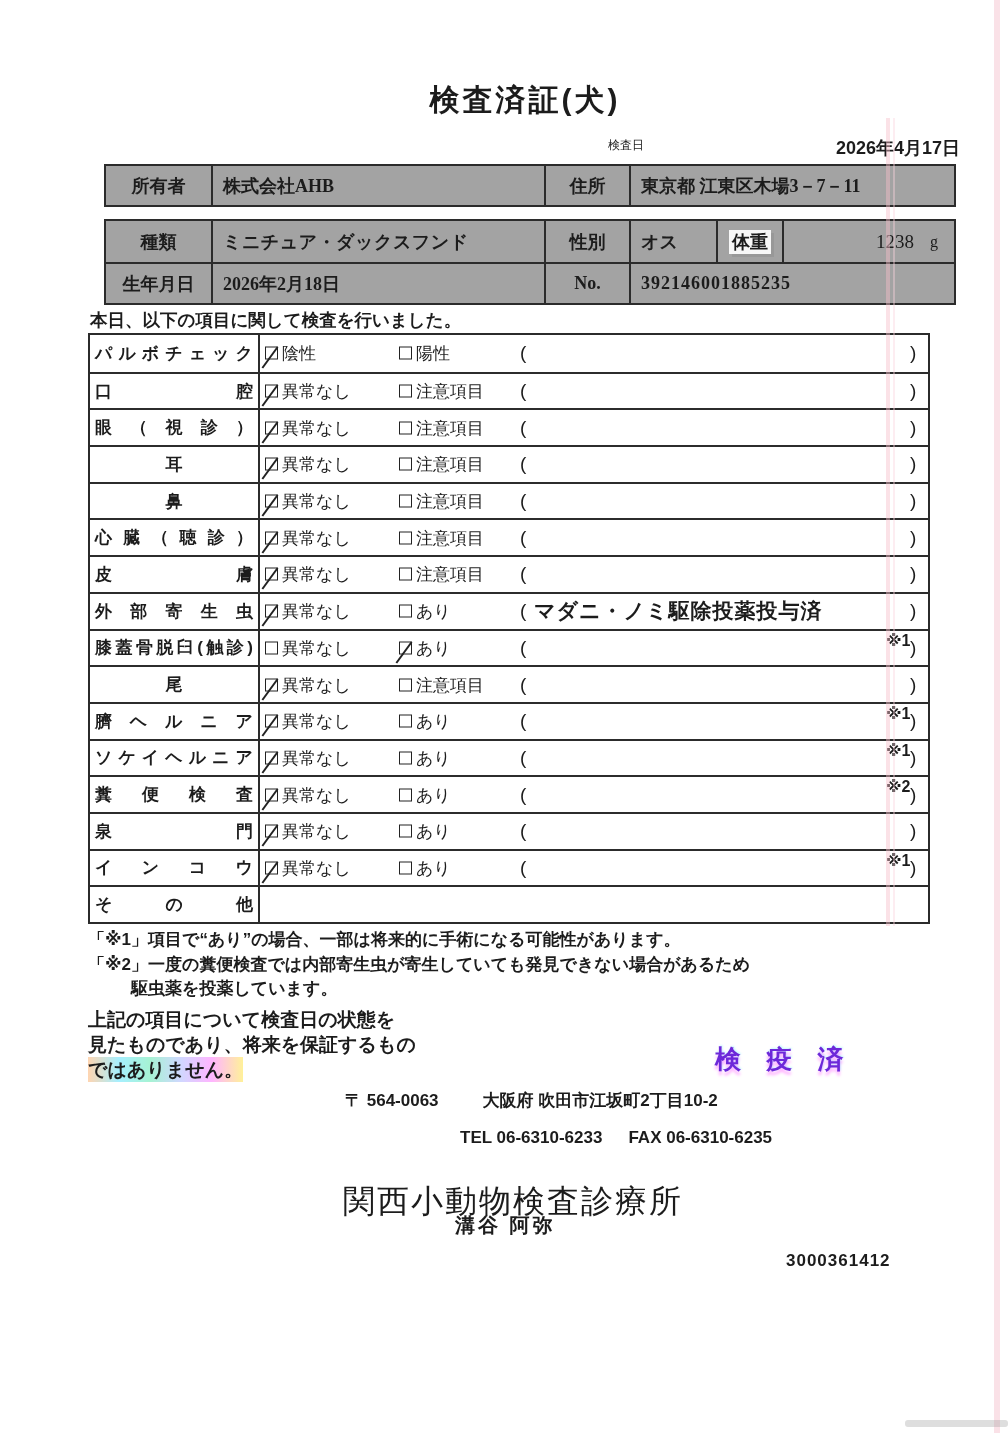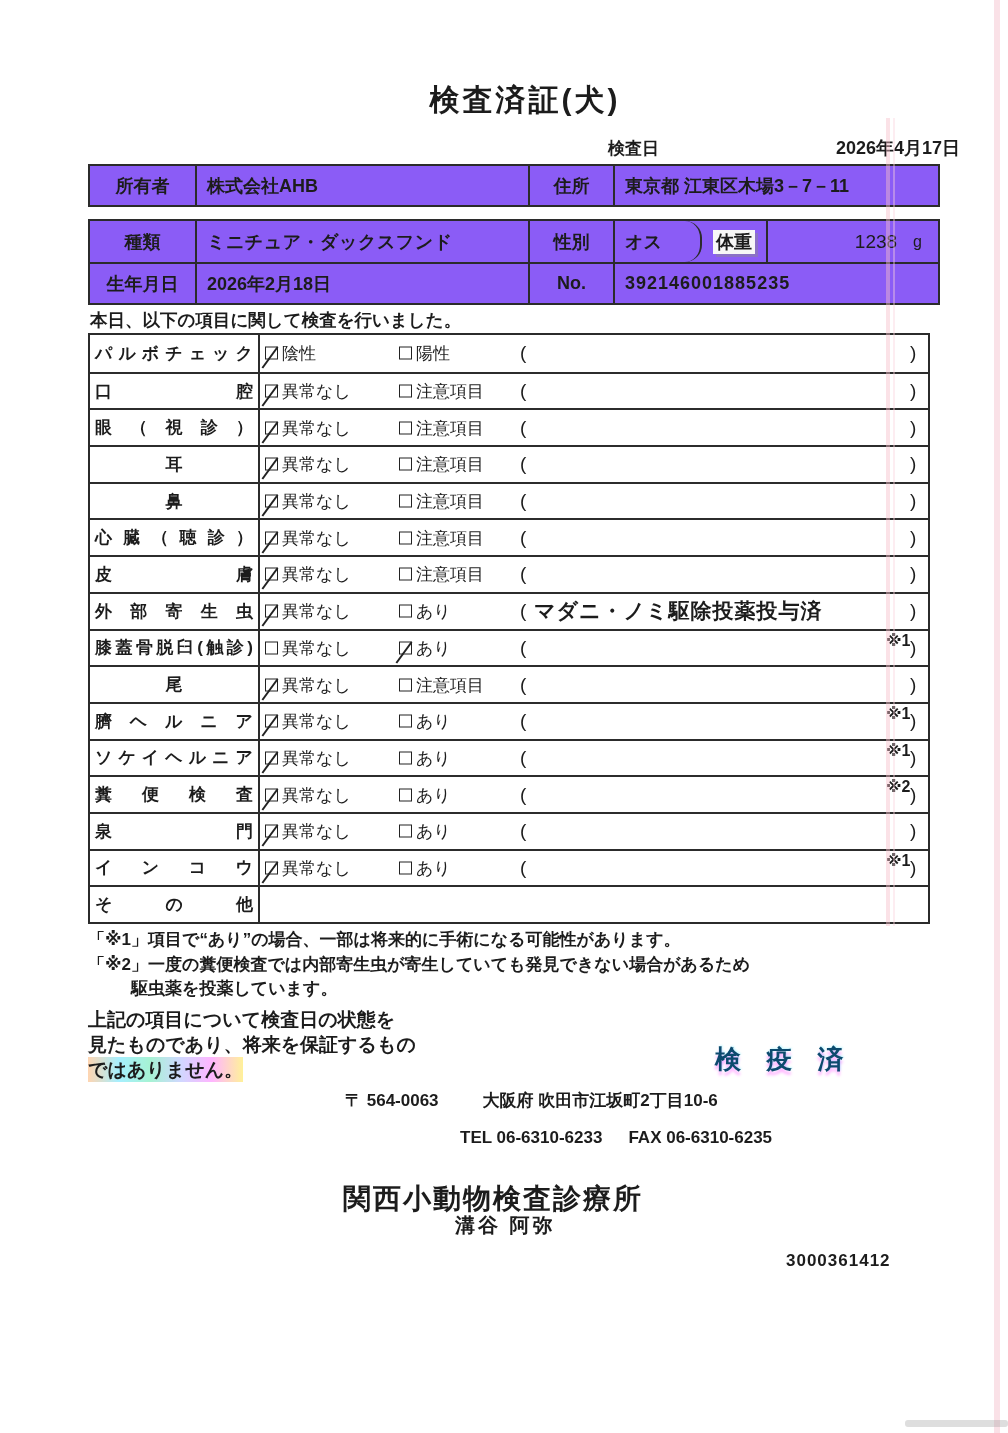--- a/index.html
+++ b/index.html
@@ -13,39 +13,39 @@
   .scanline { position:absolute; pointer-events:none; }
   .scanline.v1 { left:886px; top:118px; width:4px; height:808px; background:rgba(246,190,202,.45); }
   .scanline.v1b { left:893px; top:118px; width:2px; height:808px; background:rgba(250,210,220,.4); }
   .scanline.v2 { left:994px; top:0; width:6px; height:1433px; background:rgba(246,195,208,.5); }
   .smudge { position:absolute; left:905px; top:1420px; width:103px; height:7px; background:rgba(160,160,160,.35); border-radius:3px; }
 
   .title {
     position:absolute; left:80px; top:80px; width:890px; text-align:center;
     font-size:30px; font-weight:700; letter-spacing:3px;
   }
-  .examdate-label { position:absolute; left:608px; top:137px; font-size:17px; font-weight:700; }
+  .examdate-label { position:absolute; left:608px; top:137px; font-size:12px; font-weight:400; }
   .examdate-value { position:absolute; left:780px; top:136px; width:180px; text-align:right; font-size:18px; font-weight:600; }
 
   
-  .btable { position:absolute; left:88px; width:852px; border:2.5px solid #2b2b2b; background:#8b5cf6; }
+  .btable { position:absolute; left:104px; width:852px; border:2.5px solid #2b2b2b; background:#a3a3a3;font-family:Liberation Serif, serif; }
   .trow { display:flex; }
   .trow + .trow { border-top:2px solid #2b2b2b; }
   .cell { display:flex; align-items:center; min-width:0; }
   .cell.rb { border-right:2px solid #2b2b2b; }
   .cell.lab { justify-content:center; font-size:18px; font-weight:600; }
   .cell.val { padding-left:10px; font-size:18px; font-weight:600; }
   .tableA { top:164px; height:43px; }
   .tableA .trow { height:100%; }
   .tableB { top:219px; }
   .tableB .trow { height:41px;text-align:center; }
   .w-lab1 { width:107px; }
   .w-val1 { width:333px; }
   .w-lab2 { width:85px; }
-  .w-sex  { width:87px;border-radius:17px; }
+  .w-sex  { width:87px; }
   .w-wlab { width:66px; }
   .w-wval { flex:1; justify-content:flex-end; padding-right:16px; gap:16px; }
   .w-rest { flex:1; }
   .breed { font-size:16px; letter-spacing:.5px; }
   .addr { font-size:19px; }
   .num { font-size:20px; letter-spacing:1px; }
   .wlabel-box { background:#f7f7f7; padding:0 3px; box-shadow:3px 3px 0 rgba(140,140,140,.45); }
   .wval { font-size:19px;margin-left:41px; }
   .wunit { font-size:16px; }
 
@@ -89,27 +89,27 @@
 
   .disclaimer { position:absolute; left:88px; top:1007px; font-size:19px; font-weight:700; line-height:25px; }
   .rainbow {
     display:inline-block;
     background:linear-gradient(90deg, rgba(255,150,60,.40), rgba(0,210,255,.35), rgba(0,220,130,.35), rgba(110,130,255,.32), rgba(255,60,255,.38), rgba(255,220,0,.4));
     text-align:center;
   }
 
   .stamp {
     position:absolute; left:715px; top:1042px; font-size:26px; font-weight:700;
-    letter-spacing:9px; color:#0c4a6e; white-space:nowrap;
+    letter-spacing:9px; color:#6d28d9; white-space:nowrap;
     text-shadow:0 4px 3px rgba(255,0,255,.30), 1px -1px 2px rgba(0,220,255,.22);
   }
 
   .postal-line { position:absolute; left:345px; top:1089px; font-size:17px; font-weight:600; display:flex; gap:44px; white-space:nowrap; }
   .tel-line { position:absolute; left:460px; top:1128px; font-size:17px; font-weight:600; display:flex; gap:26px; white-space:nowrap; }
-  .clinic { position:absolute; left:343px; top:1180px; font-size:28px; font-weight:700; letter-spacing:2px; }
+  .clinic { position:absolute; left:343px; top:1180px; font-size:32px; font-weight:400; letter-spacing:2px; }
   .examiner { position:absolute; left:455px; top:1212px; font-size:20px; font-weight:600; letter-spacing:3px; }
   .serial { position:absolute; left:786px; top:1251px; font-size:17px; font-weight:600; letter-spacing:1px; }
 </style>
 </head>
 <body>
 
 <div class="page">
 
   <div class="title">検査済証(犬)</div>
 
@@ -439,21 +439,21 @@
   <div class="disclaimer">
     <span>上記の項目について検査日の状態を</span><br>
     <span>見たものであり、将来を保証するもの</span><br>
     <span class="rainbow">ではありません。</span>
   </div>
 
   <div class="stamp">検 疫 済</div>
 
   <div class="postal-line">
     <span>〒 564-0063</span>
-    <span>大阪府 吹田市江坂町2丁目10-6</span>
+    <span>大阪府 吹田市江坂町2丁目10-2</span>
   </div>
   <div class="tel-line">
     <span>TEL 06-6310-6233</span>
     <span>FAX 06-6310-6235</span>
   </div>
   <div class="clinic">関西小動物検査診療所</div>
   <div class="examiner">溝谷 阿弥</div>
   <div class="serial">3000361412</div>
 
   <div class="scanline v1"></div>

